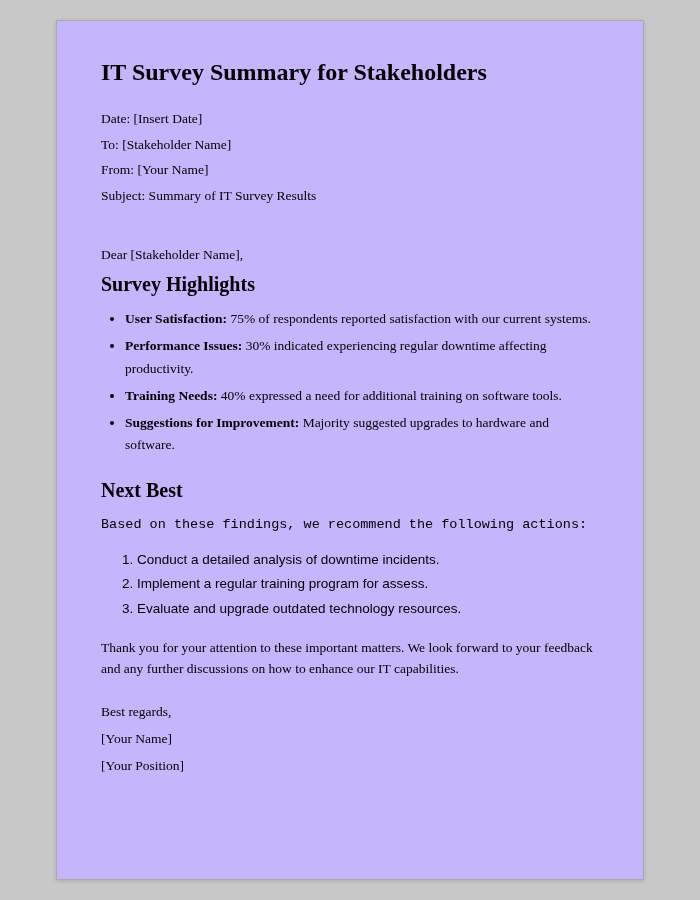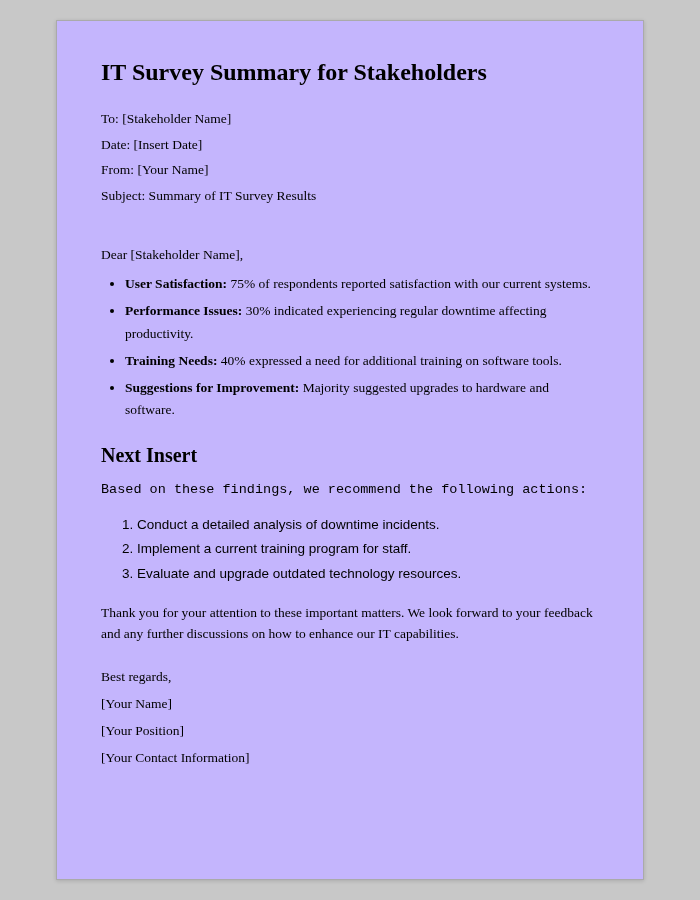--- a/index.html
+++ b/index.html
@@ -109,57 +109,57 @@
     }
   </style>
 </head>
 <body>
 
 <div class="document">
 
   <h1 class="doc-title">IT Survey Summary for Stakeholders</h1>
 
   <div class="meta-block">
+    <div>Date: [Insert Date]</div>
     <div>To: [Stakeholder Name]</div>
-    <div>Date: [Insert Date]</div>
     <div>From: [Your Name]</div>
     <div>Subject: Summary of IT Survey Results</div>
   </div>
 
   <p class="greeting">Dear [Stakeholder Name],</p>
 
 
+  <h2 class="section-heading">Survey Highlights</h2>
 
   <ul class="highlights-list">
     <li>
       <b>User Satisfaction:</b><span> 75% of respondents reported satisfaction with our current systems.</span>
     </li>
     <li>
       <b>Performance Issues:</b><span> 30% indicated experiencing regular downtime affecting productivity.</span>
     </li>
     <li>
       <b>Training Needs:</b><span> 40% expressed a need for additional training on software tools.</span>
     </li>
     <li>
       <b>Suggestions for Improvement:</b><span> Majority suggested upgrades to hardware and software.</span>
     </li>
   </ul>
 
-  <h2 class="section-heading">Next Insert</h2>
+  <h2 class="section-heading">Next Best</h2>
 
   <p class="next-steps-para">Based on these findings, we recommend the following actions:</p>
 
   <ol class="steps-list">
     <li>Conduct a detailed analysis of downtime incidents.</li>
-    <li>Implement a current training program for staff.</li>
+    <li>Implement a regular training program for assess.</li>
     <li>Evaluate and upgrade outdated technology resources.</li>
   </ol>
 
   <p class="closing-para">Thank you for your attention to these important matters. We look forward to your feedback and any further discussions on how to enhance our IT capabilities.</p>
 
   <div class="signature-block">
     <div>Best regards,</div>
     <div>[Your Name]</div>
     <div>[Your Position]</div>
-    <div>[Your Contact Information]</div>
   </div>
 
 </div>
 
 </body></html>

